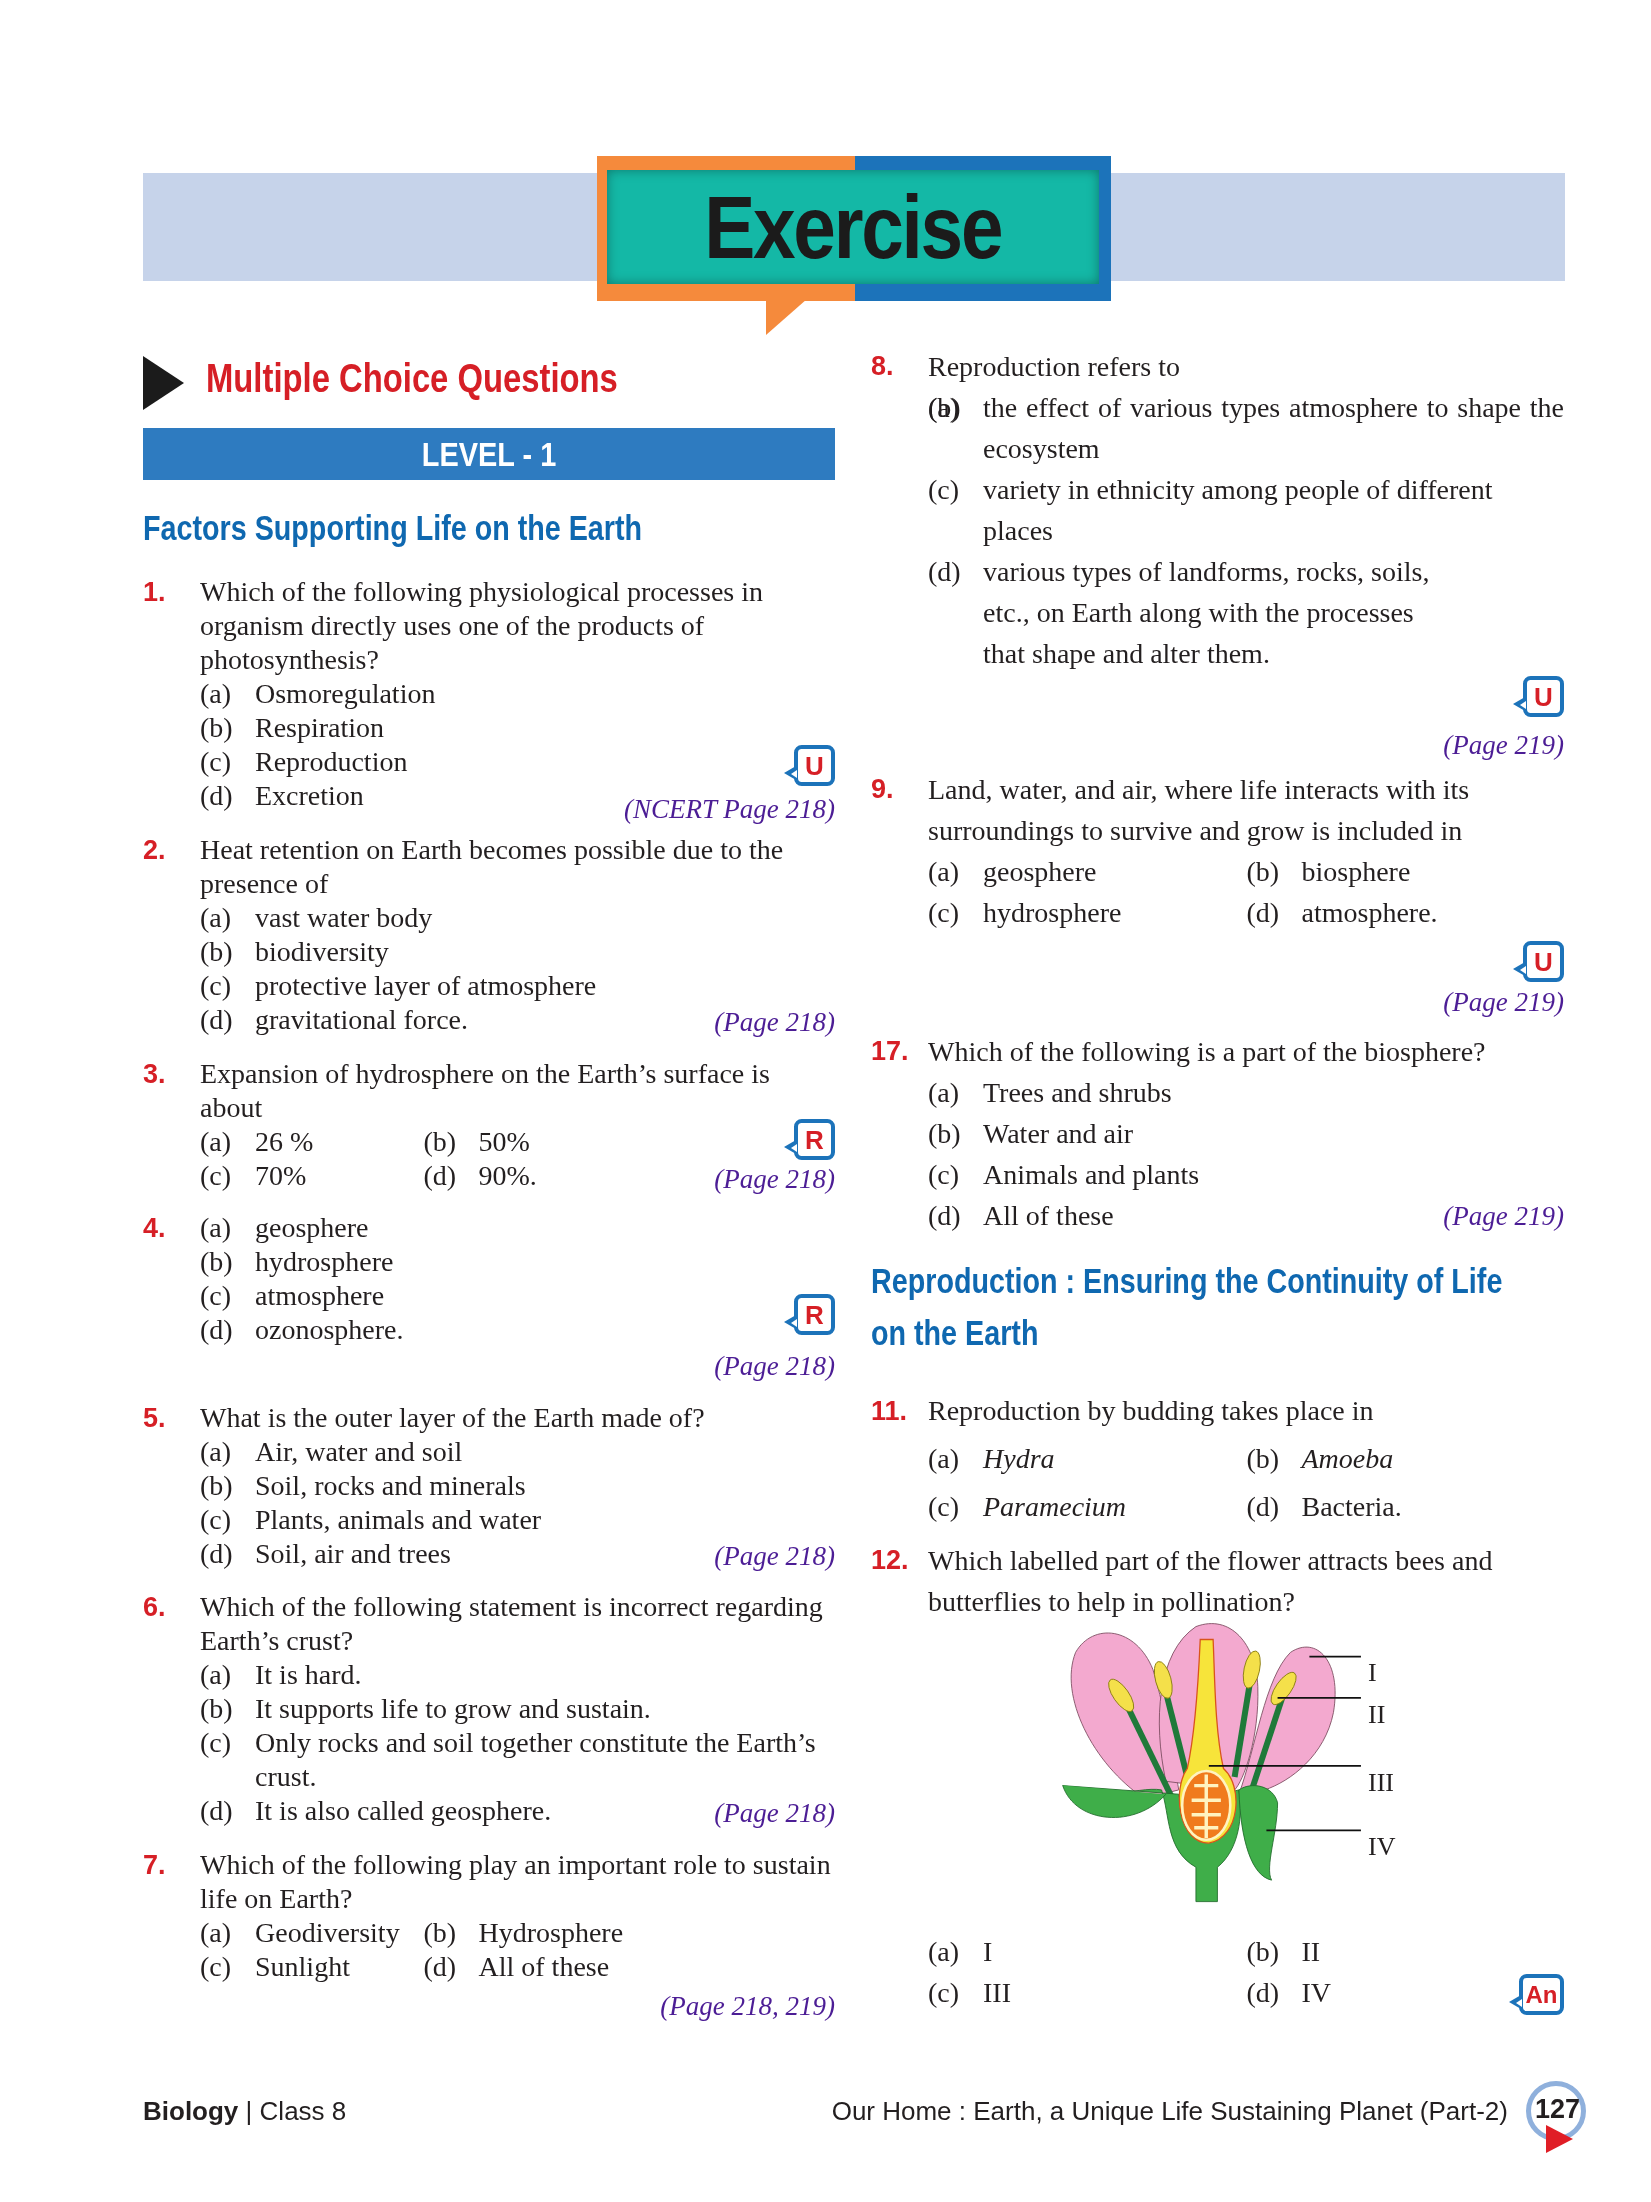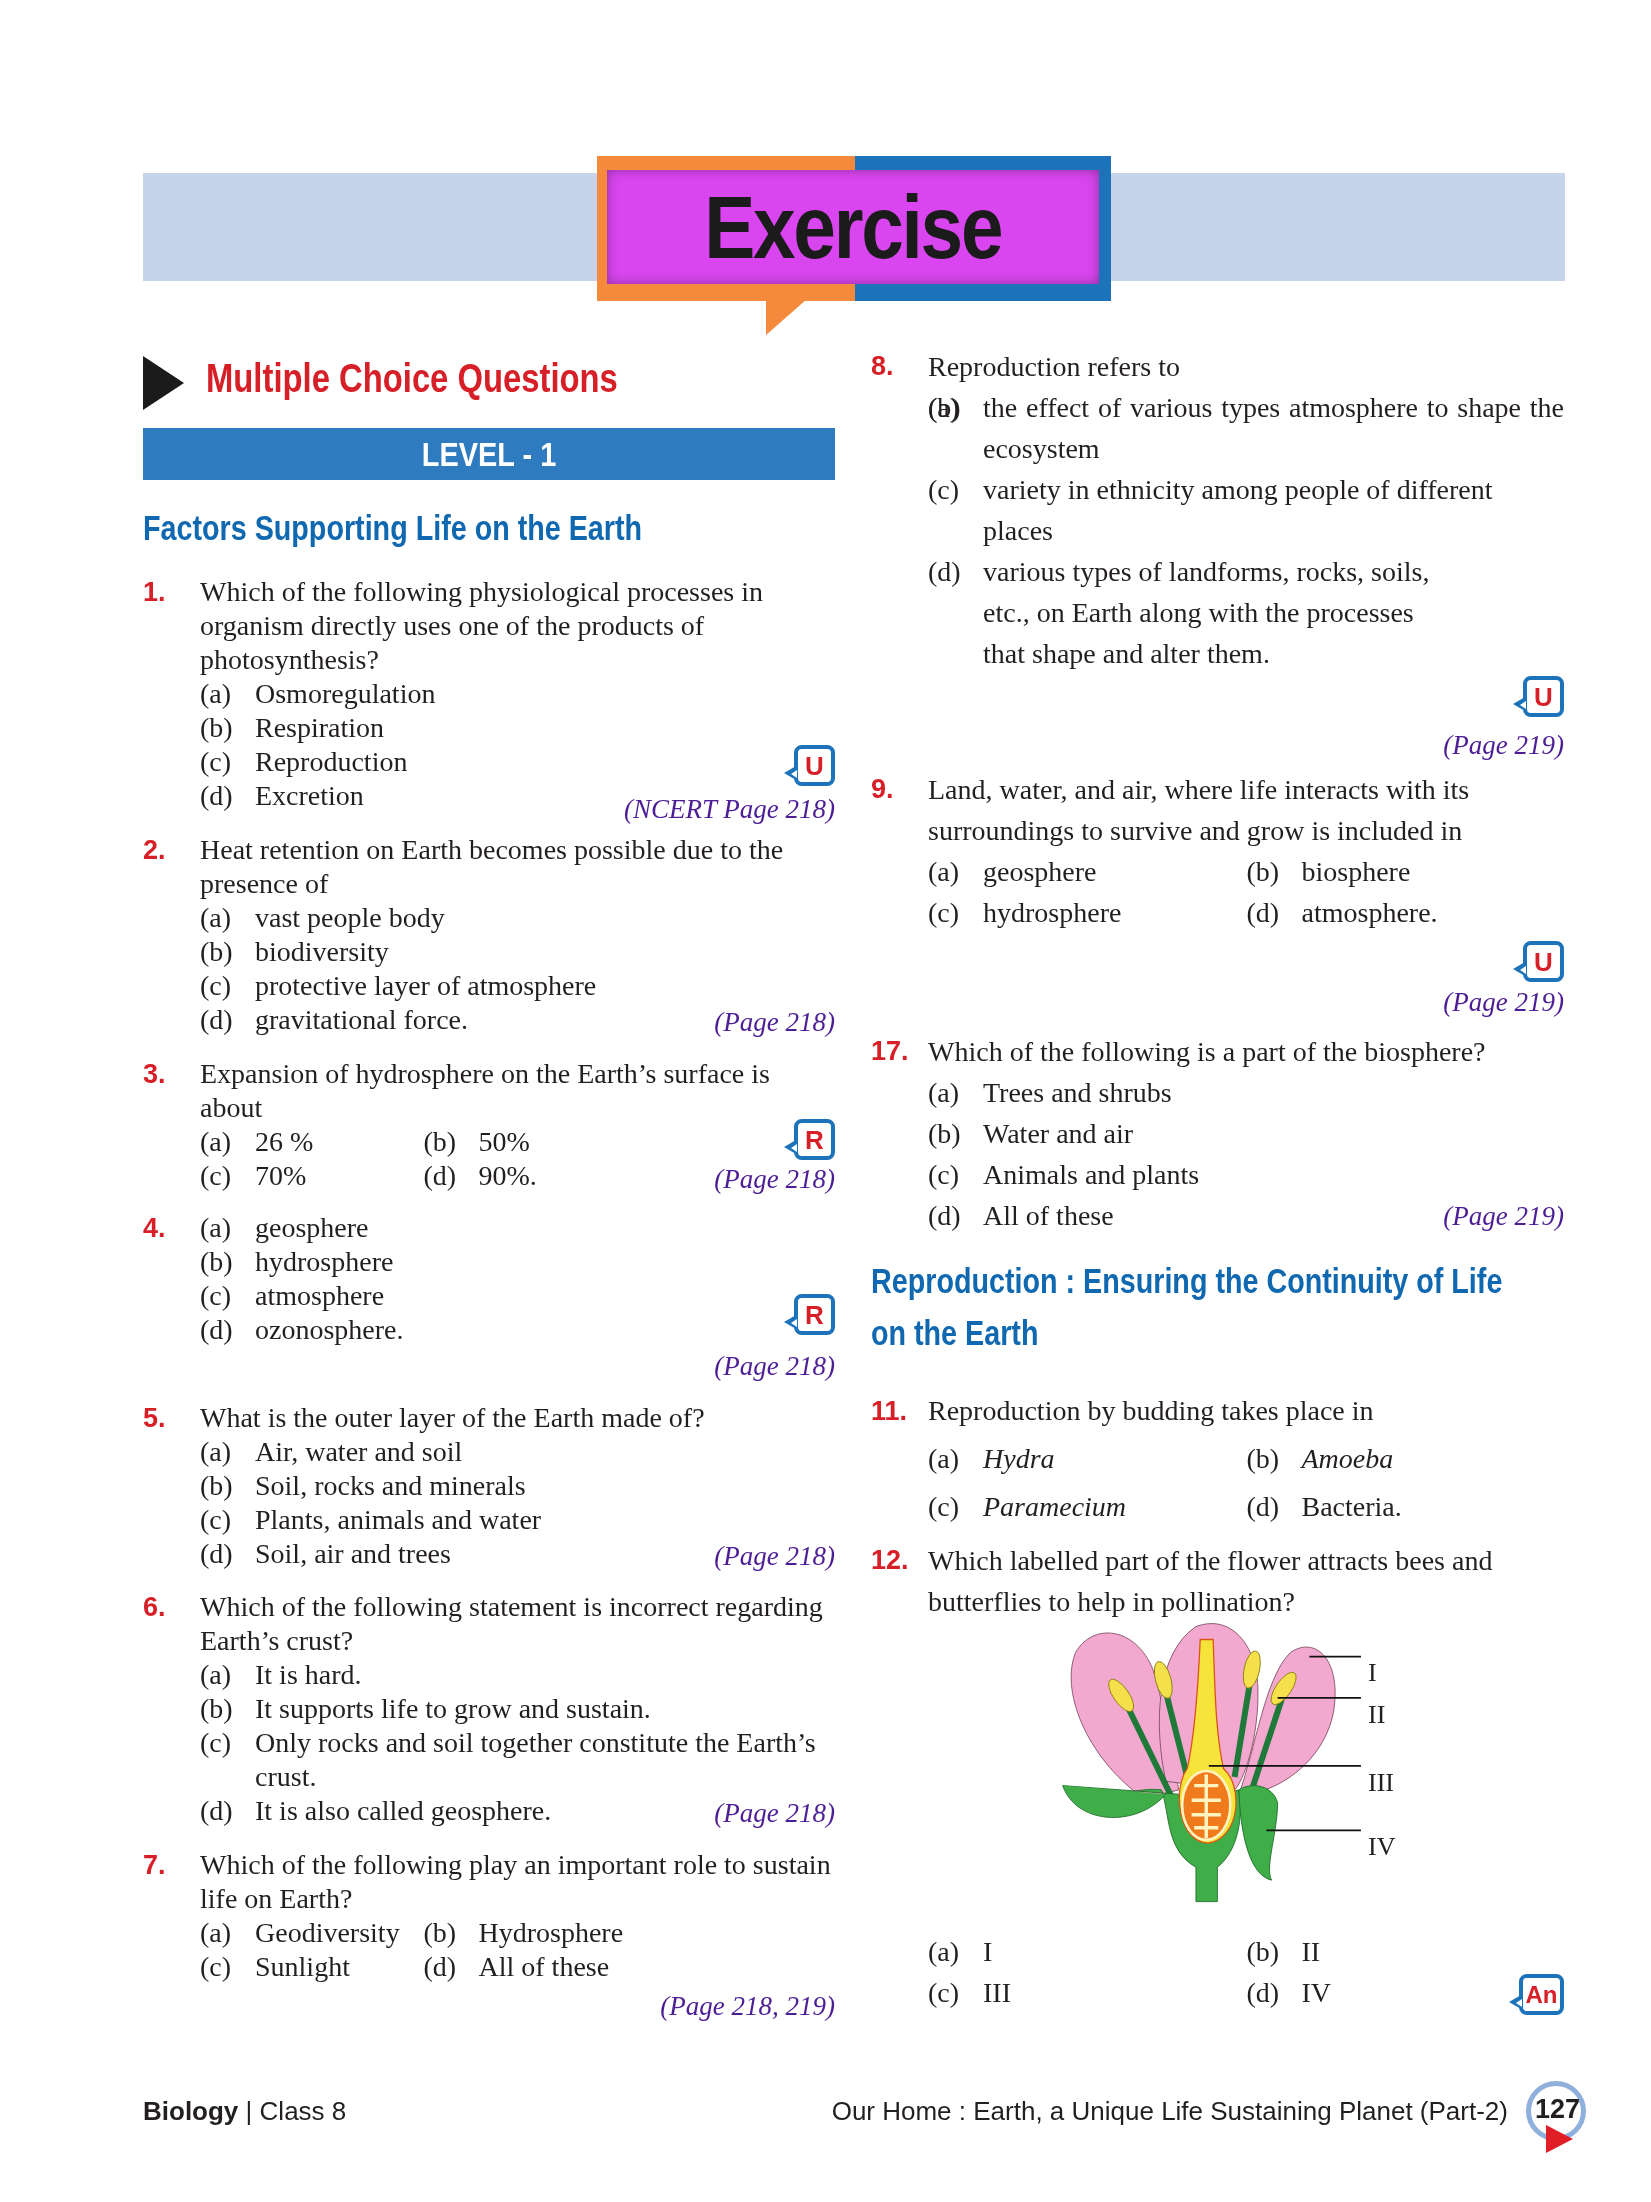--- a/index.html
+++ b/index.html
@@ -3,21 +3,21 @@
 <meta charset="utf-8">
 <style>
   html,body{margin:0;padding:0;background:#fff;}
   body{width:1651px;height:2203px;position:relative;overflow:hidden;font-family:"Liberation Serif","DejaVu Serif",serif;color:#231f20;}
   .abs{position:absolute;}
 
   
   .band{left:143px;top:173px;width:1422px;height:108px;background:#c6d3ea;}
   .frame-o{left:597px;top:156px;width:258px;height:145px;background:#f58a3c;}
   .frame-b{left:855px;top:156px;width:256px;height:145px;background:#1c73ba;}
-  .frame-inner{left:607px;top:170px;width:492px;height:114px;background:#d946ef;box-shadow:inset 0 0 12px rgba(0,0,0,0.35);display:flex;align-items:center;justify-content:center;}
+  .frame-inner{left:607px;top:170px;width:492px;height:114px;background:#14b8a6;box-shadow:inset 0 0 12px rgba(0,0,0,0.35);display:flex;align-items:center;justify-content:center;}
   .frame-inner span{font-family:"Liberation Sans","DejaVu Sans",sans-serif;font-weight:bold;font-size:89px;letter-spacing:-2.6px;color:#1b1b1b;transform:scaleX(0.86);display:inline-block;}
   .tail{left:766px;top:299px;width:0;height:0;border-left:0 solid transparent;border-right:41px solid transparent;border-top:36px solid #f58a3c;}
 
   
   .mcq-arrow{left:143px;top:356px;width:0;height:0;border-top:27.5px solid transparent;border-bottom:27.5px solid transparent;border-left:41px solid #1b1b1b;}
   .mcq-title{left:206px;top:356px;font-family:"Liberation Sans","DejaVu Sans",sans-serif;font-weight:bold;font-size:40px;color:#d61f26;transform:scaleX(0.82);transform-origin:left;white-space:nowrap;}
   .level-bar{left:143px;top:428px;width:692px;height:52px;background:#2e7bc0;display:flex;align-items:center;justify-content:center;}
   .level-bar span{font-family:"Liberation Sans","DejaVu Sans",sans-serif;font-weight:bold;font-size:34px;color:#fff;transform:scaleX(0.85);display:inline-block;}
   .sec-title{font-family:"Liberation Sans","DejaVu Sans",sans-serif;font-weight:bold;font-size:35px;color:#0f68b0;transform:scaleX(0.82);transform-origin:left;white-space:nowrap;}
 
@@ -72,21 +72,21 @@
   <div class="opt"><span class="lbl">(d)</span><span>Excretion</span></div>
   <div class="badge" style="right:0;top:170px;">
       <span>U</span>
     </div>
   <div class="ref" style="top:217px;">(NCERT Page 218)</div>
 </div>
 
 <div class="q" style="left:143px;top:833px;width:692px;">
   <span class="num">2.</span>
   <div class="stem">Heat retention on Earth becomes possible due to the presence of</div>
-  <div class="opt"><span class="lbl">(a)</span><span>vast people body</span></div>
+  <div class="opt"><span class="lbl">(a)</span><span>vast water body</span></div>
   <div class="opt"><span class="lbl">(b)</span><span>biodiversity</span></div>
   <div class="opt"><span class="lbl">(c)</span><span>protective layer of atmosphere</span></div>
   <div class="opt"><span class="lbl">(d)</span><span>gravitational force.</span></div>
   <div class="ref" style="top:172px;">(Page 218)</div>
 </div>
 
 <div class="q" style="left:143px;top:1057px;width:692px;">
   <span class="num">3.</span>
   <div class="stem">Expansion of hydrosphere on the Earth’s surface is about</div>
   <div class="grid2" style="width:447px;">

